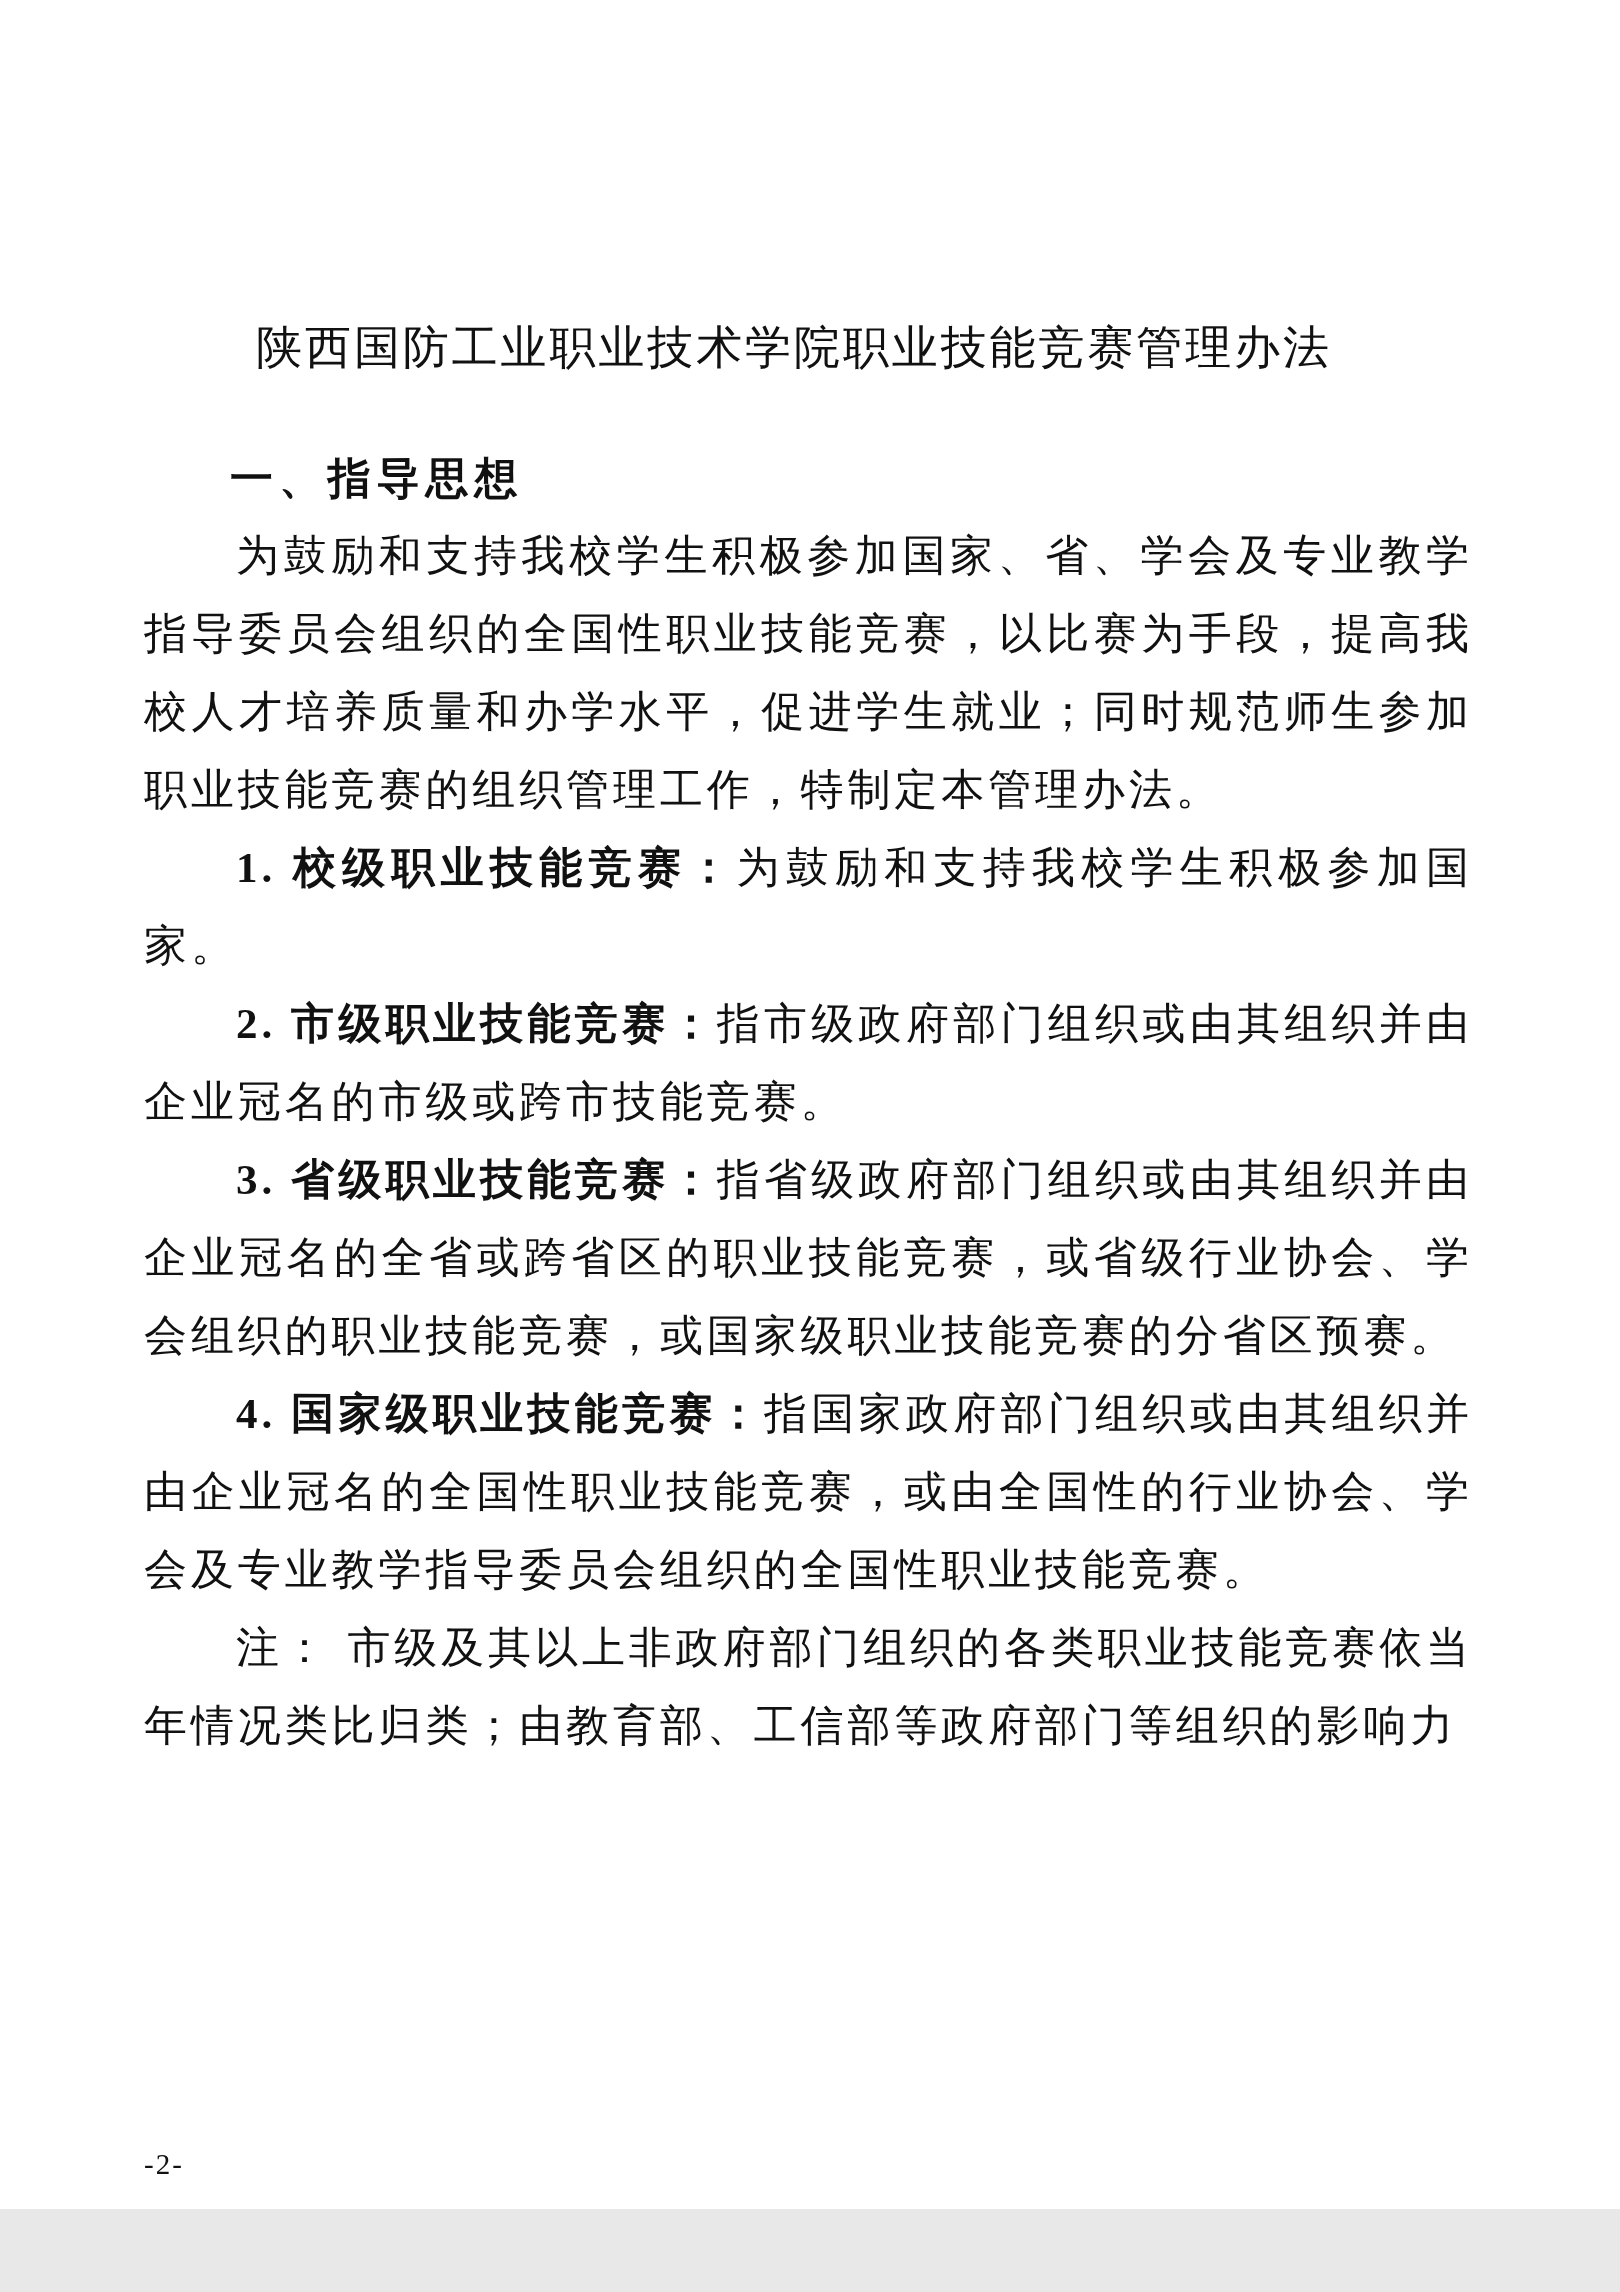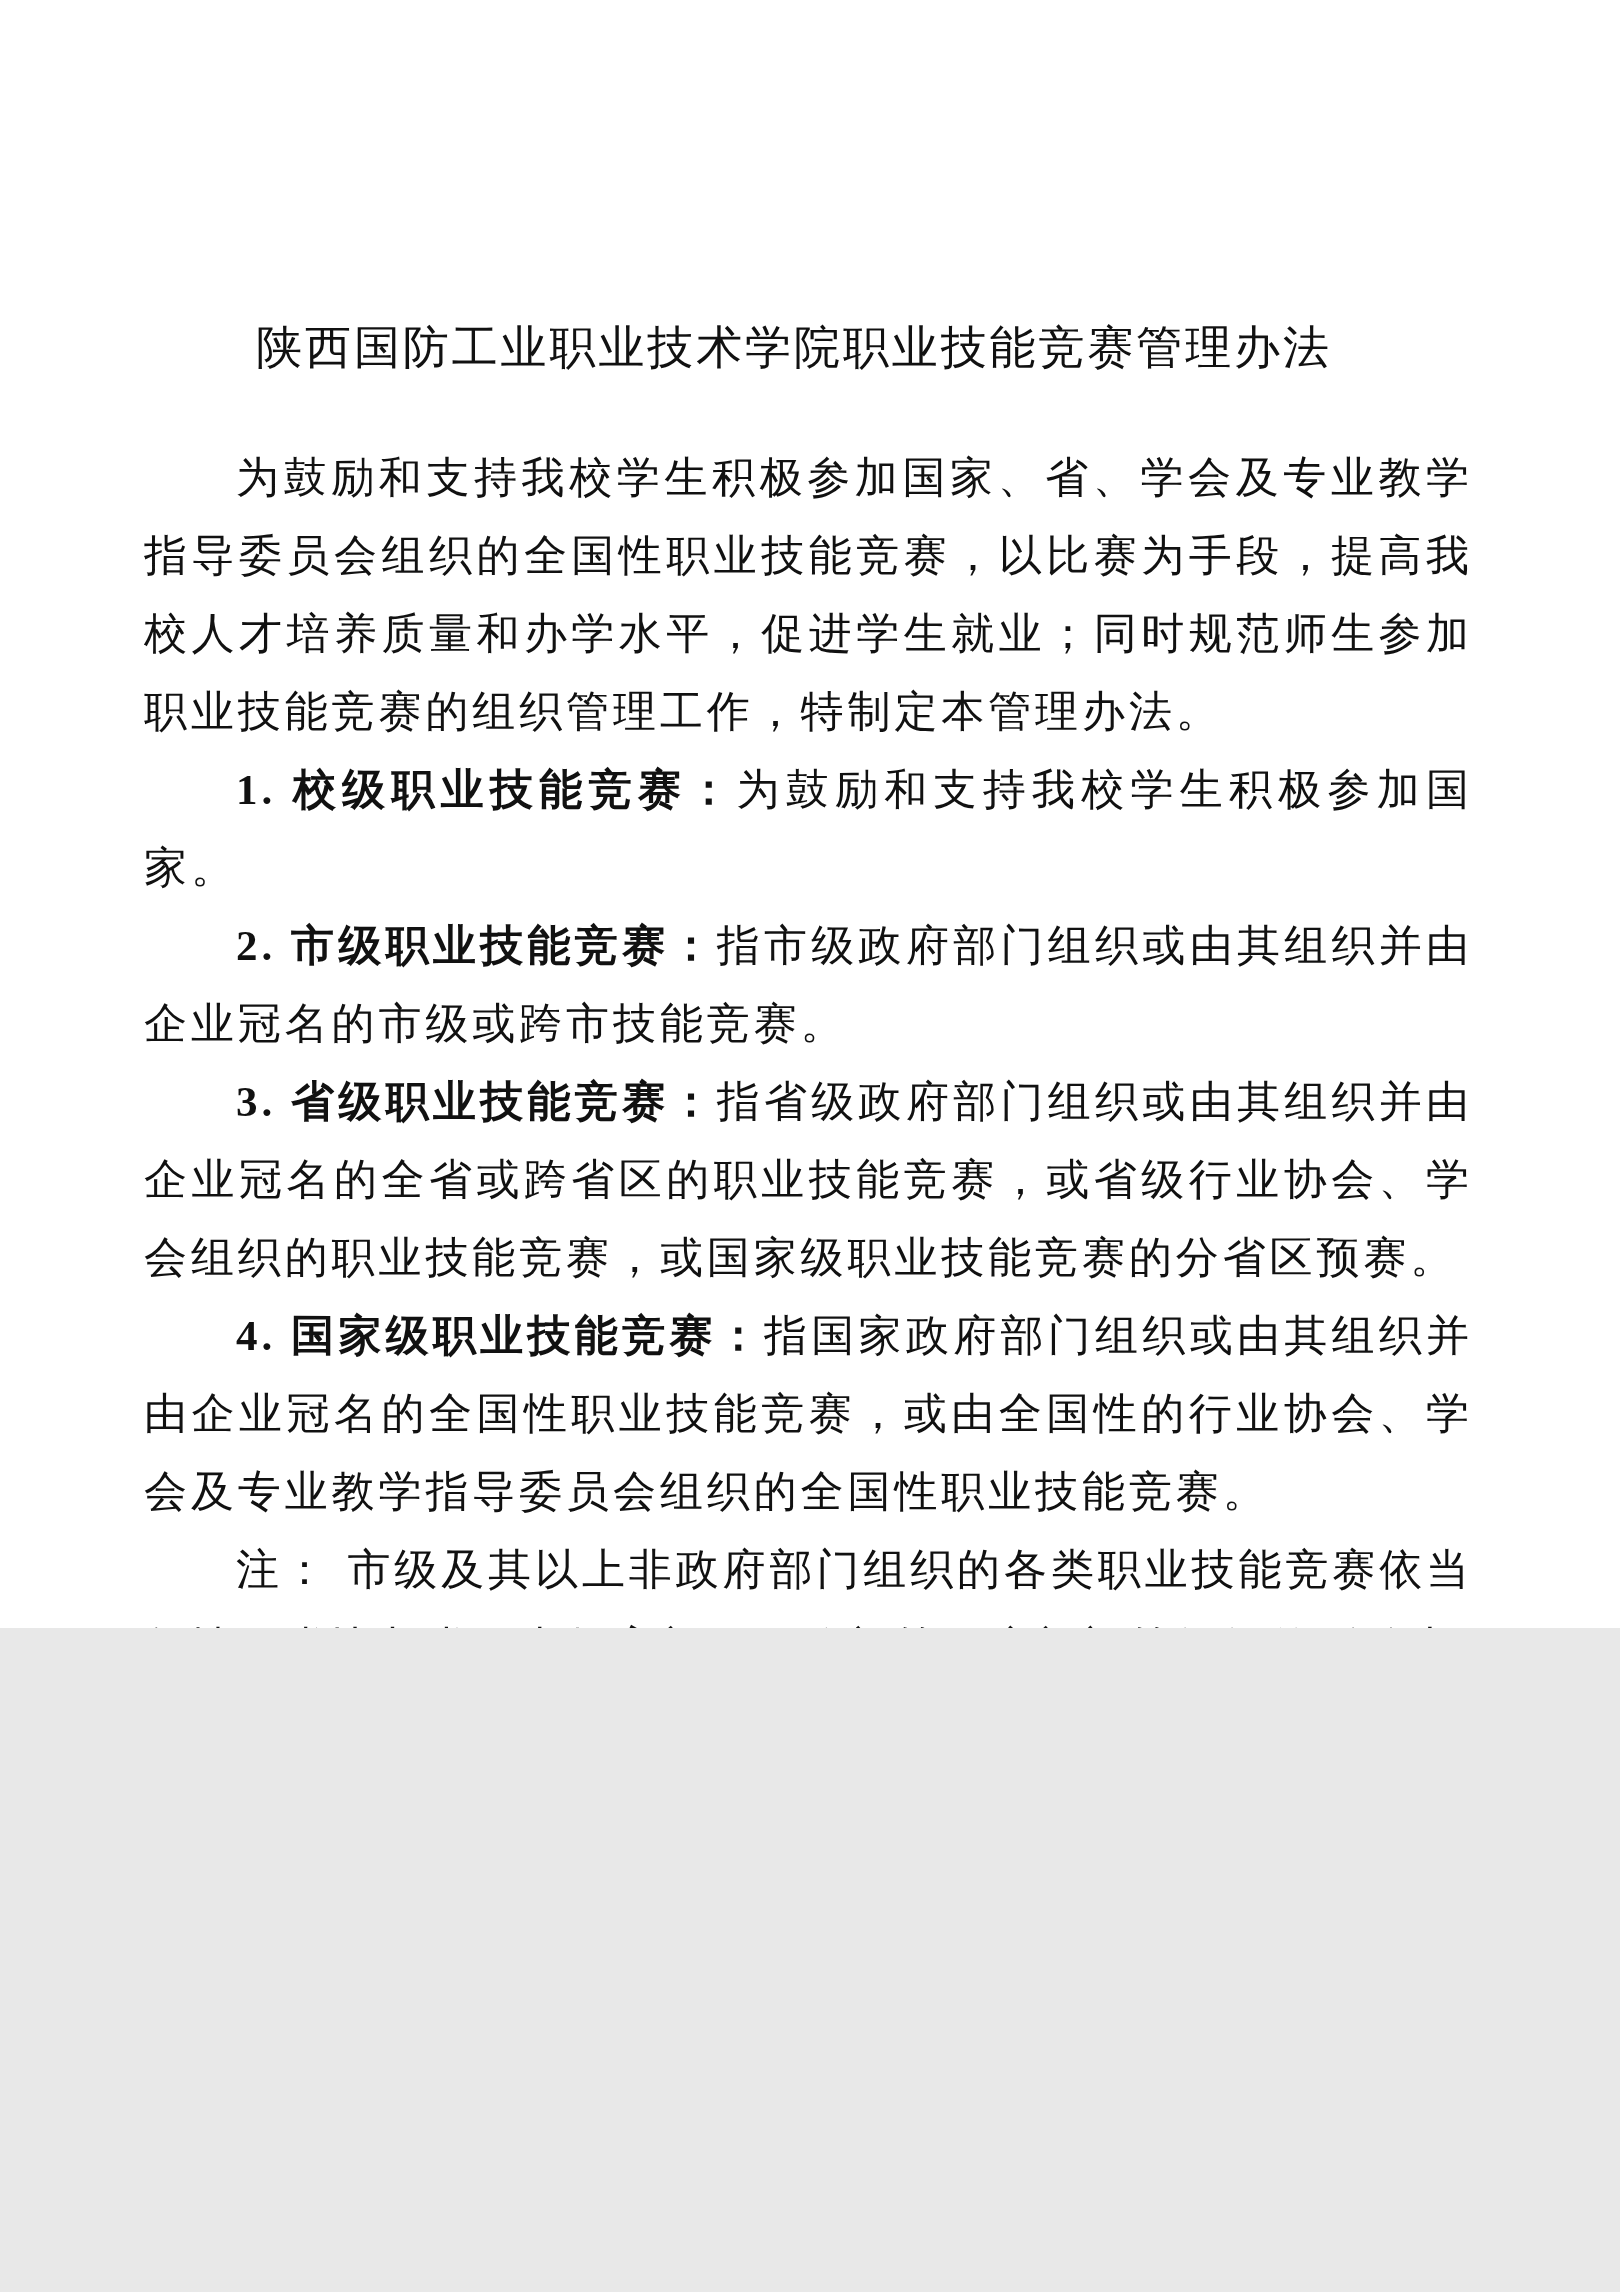--- a/index.html
+++ b/index.html
@@ -3,21 +3,21 @@
 <meta charset="utf-8">
 <style>
   html, body {
     margin: 0;
     padding: 0;
     background: #e8e8e8;
   }
   .page {
     position: relative;
     width: 1620px;
-    height: 1628px;
+    height: 2209px;
     background: #ffffff;
     margin: 0 auto;
     overflow: hidden;
     color: #111111;
     font-family: "Liberation Serif", "DejaVu Serif", serif;
   }
   .doc {
     position: absolute;
     left: 144px;
     top: 309px;
@@ -68,20 +68,21 @@
     font-family: "Liberation Serif", "DejaVu Serif", serif;
   }
 </style>
 </head>
 <body>
 
 <div class="page">
   <div class="doc">
     <h1 class="doc-title">陕西国防工业职业技术学院职业技能竞赛管理办法</h1>
     <div id="sections-host">
+        <p class="heading"><span class="run">一、指导思想</span></p>
         <p class="para"><span class="run">为鼓励和支持我校学生积极参加国家、省、学会及专业教学指导委员会组织的全国性职业技能竞赛，以比赛为手段，提高我校人才培养质量和办学水平，促进学生就业；同时规范师生参加职业技能竞赛的组织管理工作，特制定本管理办法。</span></p>
         <p class="item"><span class="lead">1. 校级职业技能竞赛：</span><span class="run">为鼓励和支持我校学生积极参加国家。</span></p>
         <p class="item"><span class="lead">2. 市级职业技能竞赛：</span><span class="run">指市级政府部门组织或由其组织并由企业冠名的市级或跨市技能竞赛。</span></p>
         <p class="item"><span class="lead">3. 省级职业技能竞赛：</span><span class="run">指省级政府部门组织或由其组织并由企业冠名的全省或跨省区的职业技能竞赛，或省级行业协会、学会组织的职业技能竞赛，或国家级职业技能竞赛的分省区预赛。</span></p>
         <p class="item"><span class="lead">4. 国家级职业技能竞赛：</span><span class="run">指国家政府部门组织或由其组织并由企业冠名的全国性职业技能竞赛，或由全国性的行业协会、学会及专业教学指导委员会组织的全国性职业技能竞赛。</span></p>
         <p class="note"><span class="lead">注：</span><span class="run">市级及其以上非政府部门组织的各类职业技能竞赛依当年情况类比归类；由教育部、工信部等政府部门等组织的影响力</span></p>
       </div>
   </div>
   <div class="page-footer">-2-</div>
 </div>

